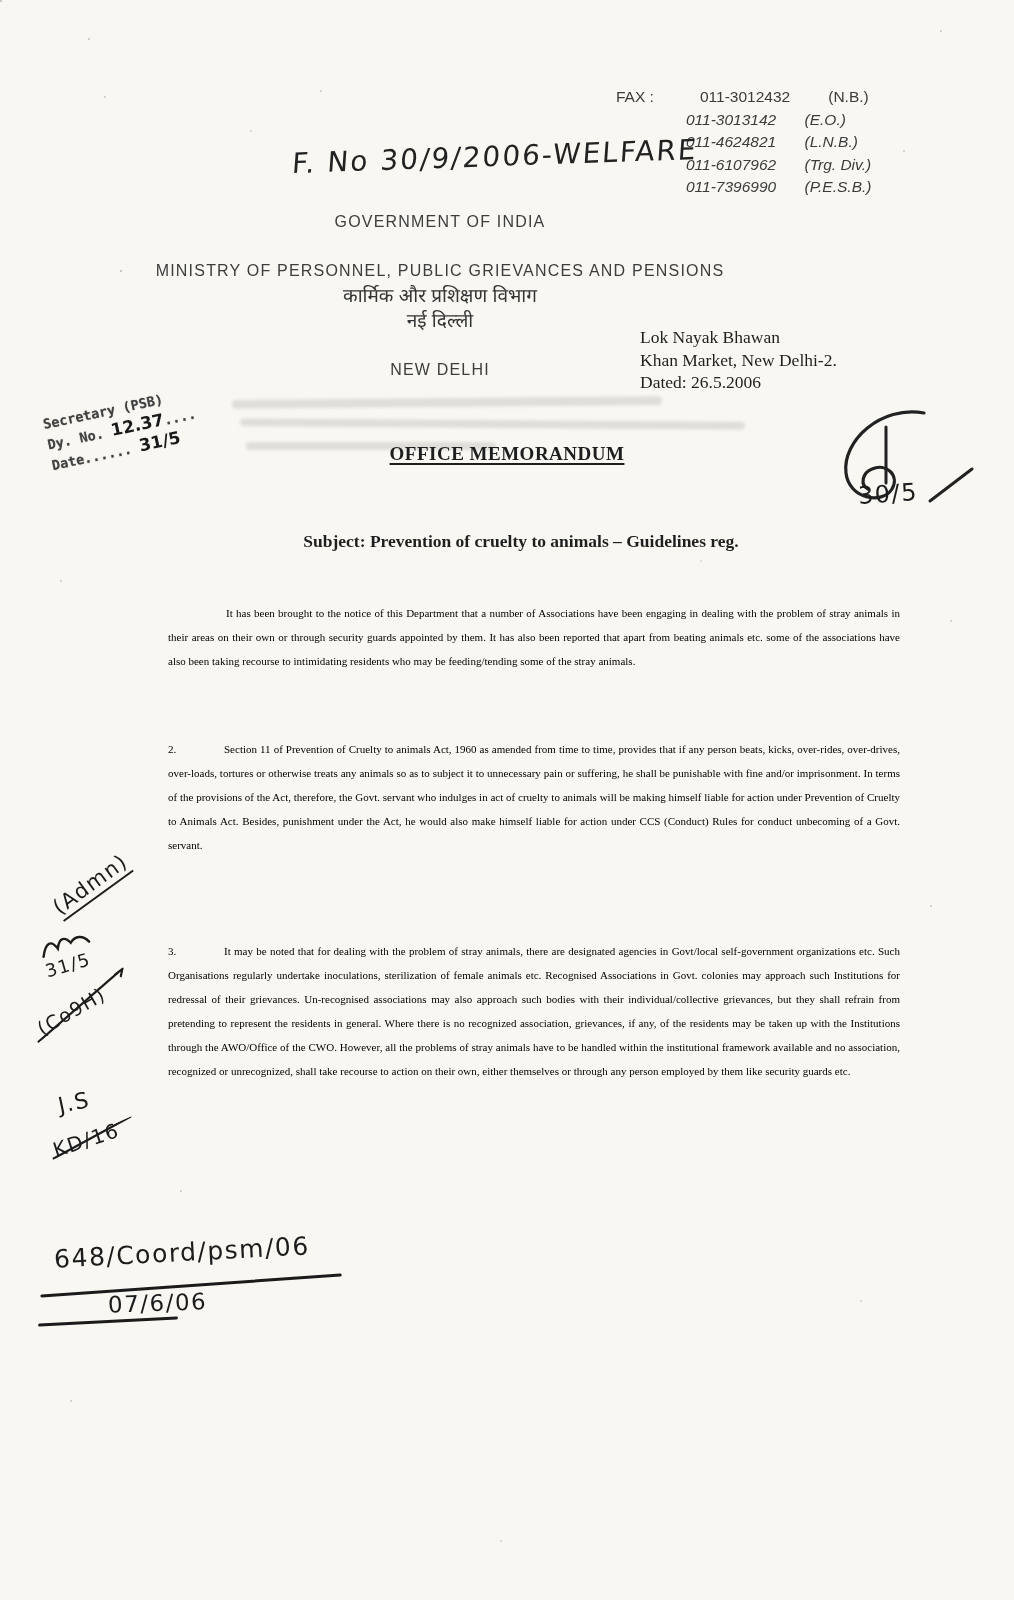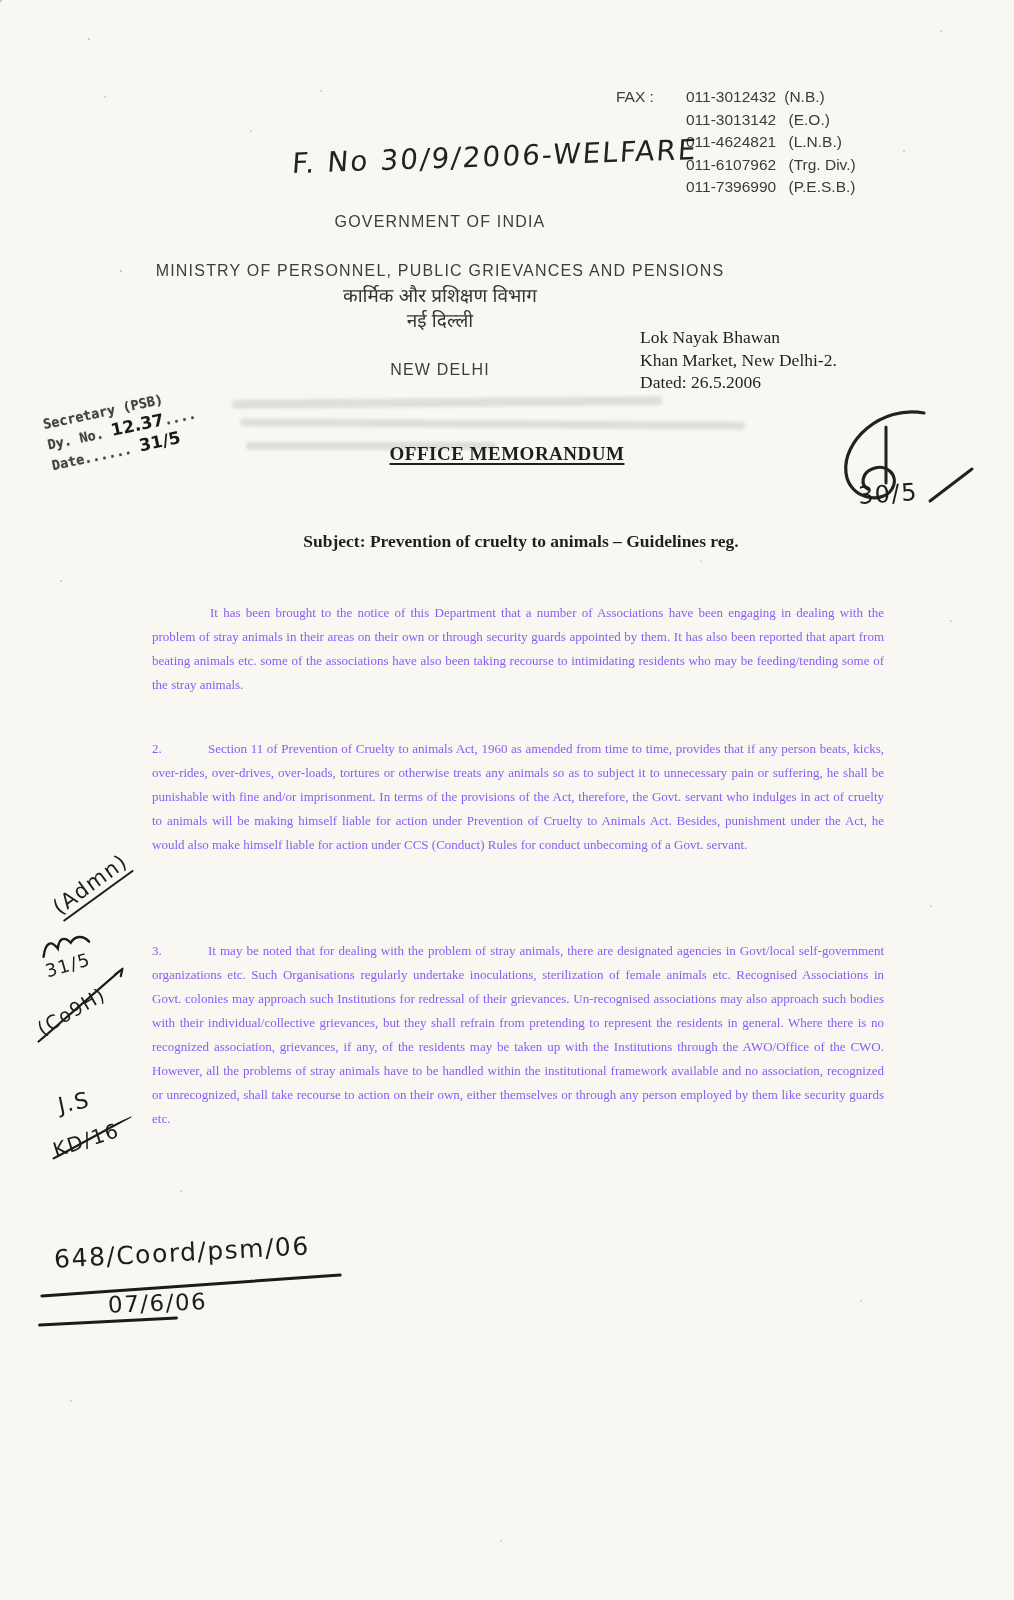--- a/index.html
+++ b/index.html
@@ -4,24 +4,24 @@
 <style>
   html,body{margin:0;padding:0;background:#e8e6e0;}
   .page{
     position:relative;width:1014px;height:1600px;margin:0 auto;
     background:#f8f7f2;overflow:hidden;
     font-family:"Liberation Serif",serif;color:#262626;
   }
   
   .fax-block{position:absolute;left:616px;top:86px;font-family:"Liberation Sans",sans-serif;
     font-size:15.5px;line-height:22.5px;color:#3b3b3b;white-space:nowrap;}
-  .fax-row{display:flex;}
+  .fax-row{display:flex;gap:14px;}
   .fax-prefix{width:70px;display:inline-block;}
-  .fax-indent{padding-left:70px;}
-  .fax-num{margin-right:8px;}
+  .fax-indent{padding-left:70px;font-style:italic;}
+  .fax-num{margin-right:24px;}
   .hw-block{font-family:"DejaVu Sans",sans-serif;color:#1c1c1c;letter-spacing:1.5px;}
   
   .fno{position:absolute;left:292px;top:140px;font-size:28px;transform:rotate(-2deg) skewX(-6deg);
     font-family:"DejaVu Sans",sans-serif;color:#222;letter-spacing:2px;white-space:nowrap;}
   
   .header-block{position:absolute;left:0;top:185px;width:880px;text-align:center;}
   .h-hi{font-size:19px;font-family:"Liberation Sans",sans-serif;color:#333;line-height:25px;}
   .h-en{font-size:16px;font-family:"Liberation Sans",sans-serif;color:#3d3d3d;
     letter-spacing:1.2px;line-height:25px;margin-top:24px;}
   
@@ -33,22 +33,22 @@
     color:#414141;line-height:20px;white-space:nowrap;text-shadow:0 0 1px rgba(60,60,60,.5);}
   .stamp .hw-val{font-family:"DejaVu Sans",sans-serif;font-size:17px;color:#1a1a1a;
     font-weight:bold;text-shadow:none;}
   
   .om-title{position:absolute;left:0;top:443px;width:1014px;text-align:center;}
   .om-title span{font-weight:bold;font-size:19px;letter-spacing:.5px;color:#1e1e1e;
     text-decoration:underline;text-underline-offset:3px;text-decoration-thickness:2px;}
   .subject{position:absolute;left:0;top:531px;width:1042px;text-align:center;
     font-weight:bold;font-size:17.5px;color:#1f1f1f;}
   
-  .para{position:absolute;left:152px;width:732px;text-align:justify;
-    font-size:13px;line-height:24px;color:#8b5cf6;}
+  .para{position:absolute;left:168px;width:732px;text-align:justify;
+    font-size:11px;line-height:24px;color:#000000;}
   .p1{top:601px;text-indent:58px;}
   .p2{top:737px;}
   .p3{top:939px;}
   .pnum{float:left;width:56px;}
   
   .sig-mark{position:absolute;left:826px;top:405px;}
   .sig-date{position:absolute;left:858px;top:480px;font-size:24px;transform:rotate(-4deg);}
   .mnote{position:absolute;white-space:nowrap;}
   .n-admn{left:48px;top:872px;transform:rotate(-36deg);font-size:21px;
     border-bottom:2px solid #1c1c1c;padding-bottom:1px;}

